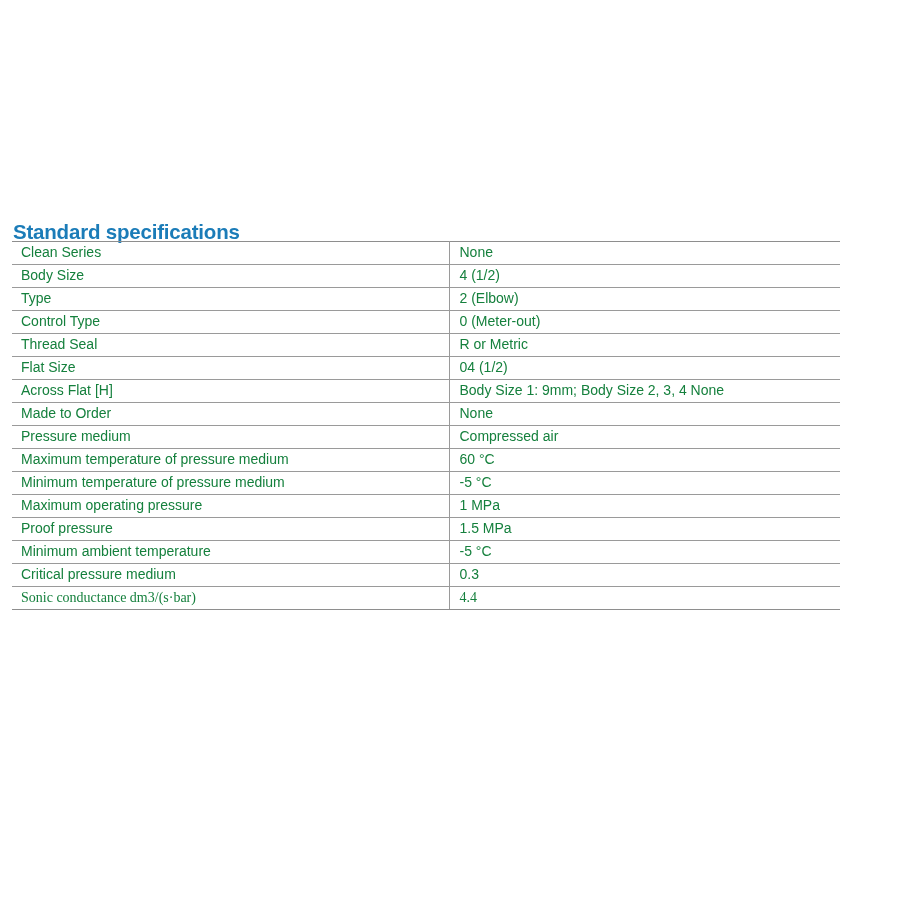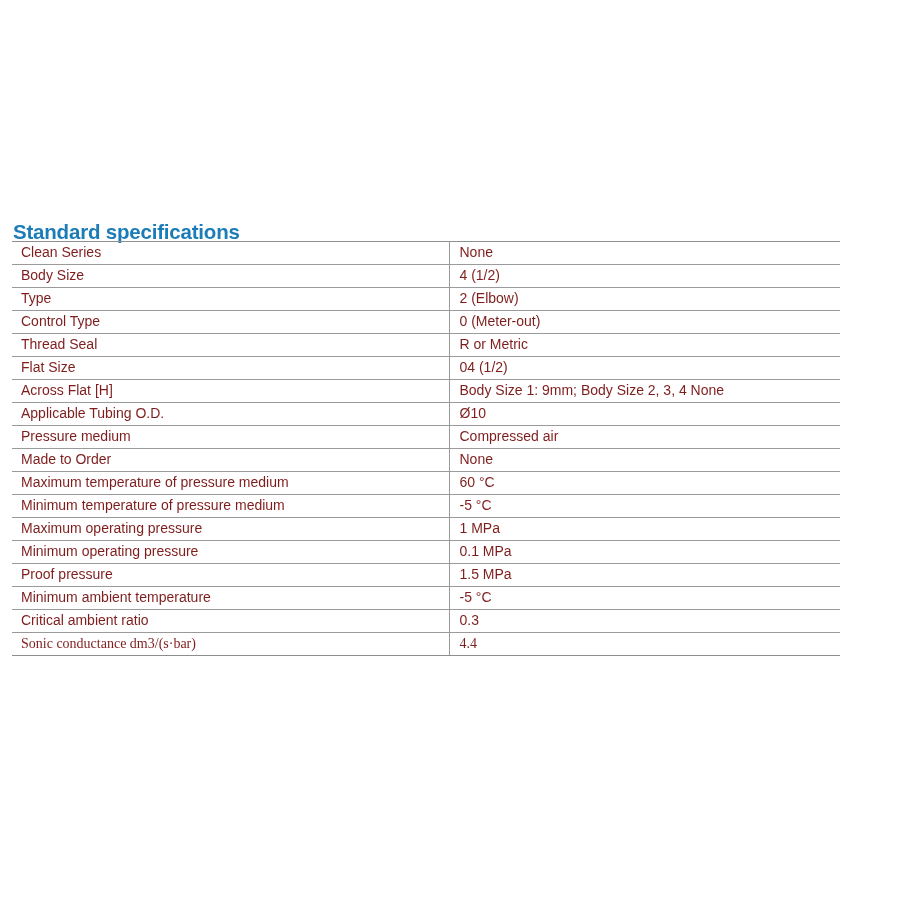--- a/index.html
+++ b/index.html
@@ -45,21 +45,21 @@
   #spec-table col.c-value { width: 437px; }
 
   #spec-table tr {
     height: 22.75px;
   }
   #spec-table td {
     border-top: 1px solid #9a9a9a;
     border-bottom: 1px solid #9a9a9a;
     padding: 0 0 1px 9px;
     font-size: 14px;
-    color: #7f1d1d;
+    color: #15803d;
     line-height: 21px;
     vertical-align: middle;
     white-space: nowrap;
     overflow: hidden;
   }
   #spec-table td.label-cell {
     border-right: 1px solid #9a9a9a;
   }
   #spec-table td.value-cell {
     padding-left: 10px;
@@ -109,57 +109,49 @@
         </tr>
         <tr>
           <td class="label-cell">Flat Size</td>
           <td class="value-cell">04 (1/2)</td>
         </tr>
         <tr>
           <td class="label-cell">Across Flat [H]</td>
           <td class="value-cell">Body Size 1: 9mm; Body Size 2, 3, 4 None</td>
         </tr>
         <tr>
-          <td class="label-cell">Applicable Tubing O.D.</td>
-          <td class="value-cell">Ø10</td>
+          <td class="label-cell">Made to Order</td>
+          <td class="value-cell">None</td>
         </tr>
         <tr>
           <td class="label-cell">Pressure medium</td>
           <td class="value-cell">Compressed air</td>
-        </tr>
-        <tr>
-          <td class="label-cell">Made to Order</td>
-          <td class="value-cell">None</td>
         </tr>
         <tr>
           <td class="label-cell">Maximum temperature of pressure medium</td>
           <td class="value-cell">60 °C</td>
         </tr>
         <tr>
           <td class="label-cell">Minimum temperature of pressure medium</td>
           <td class="value-cell">-5 °C</td>
         </tr>
         <tr>
           <td class="label-cell">Maximum operating pressure</td>
           <td class="value-cell">1 MPa</td>
         </tr>
         <tr>
-          <td class="label-cell">Minimum operating pressure</td>
-          <td class="value-cell">0.1 MPa</td>
-        </tr>
-        <tr>
           <td class="label-cell">Proof pressure</td>
           <td class="value-cell">1.5 MPa</td>
         </tr>
         <tr>
           <td class="label-cell">Minimum ambient temperature</td>
           <td class="value-cell">-5 °C</td>
         </tr>
         <tr>
-          <td class="label-cell">Critical ambient ratio</td>
+          <td class="label-cell">Critical pressure medium</td>
           <td class="value-cell">0.3</td>
         </tr>
         <tr>
           <td class="label-cell">Sonic conductance dm3/(s·bar)</td>
           <td class="value-cell">4.4</td>
         </tr>
       </tbody>
   </table>
 
 </div>

